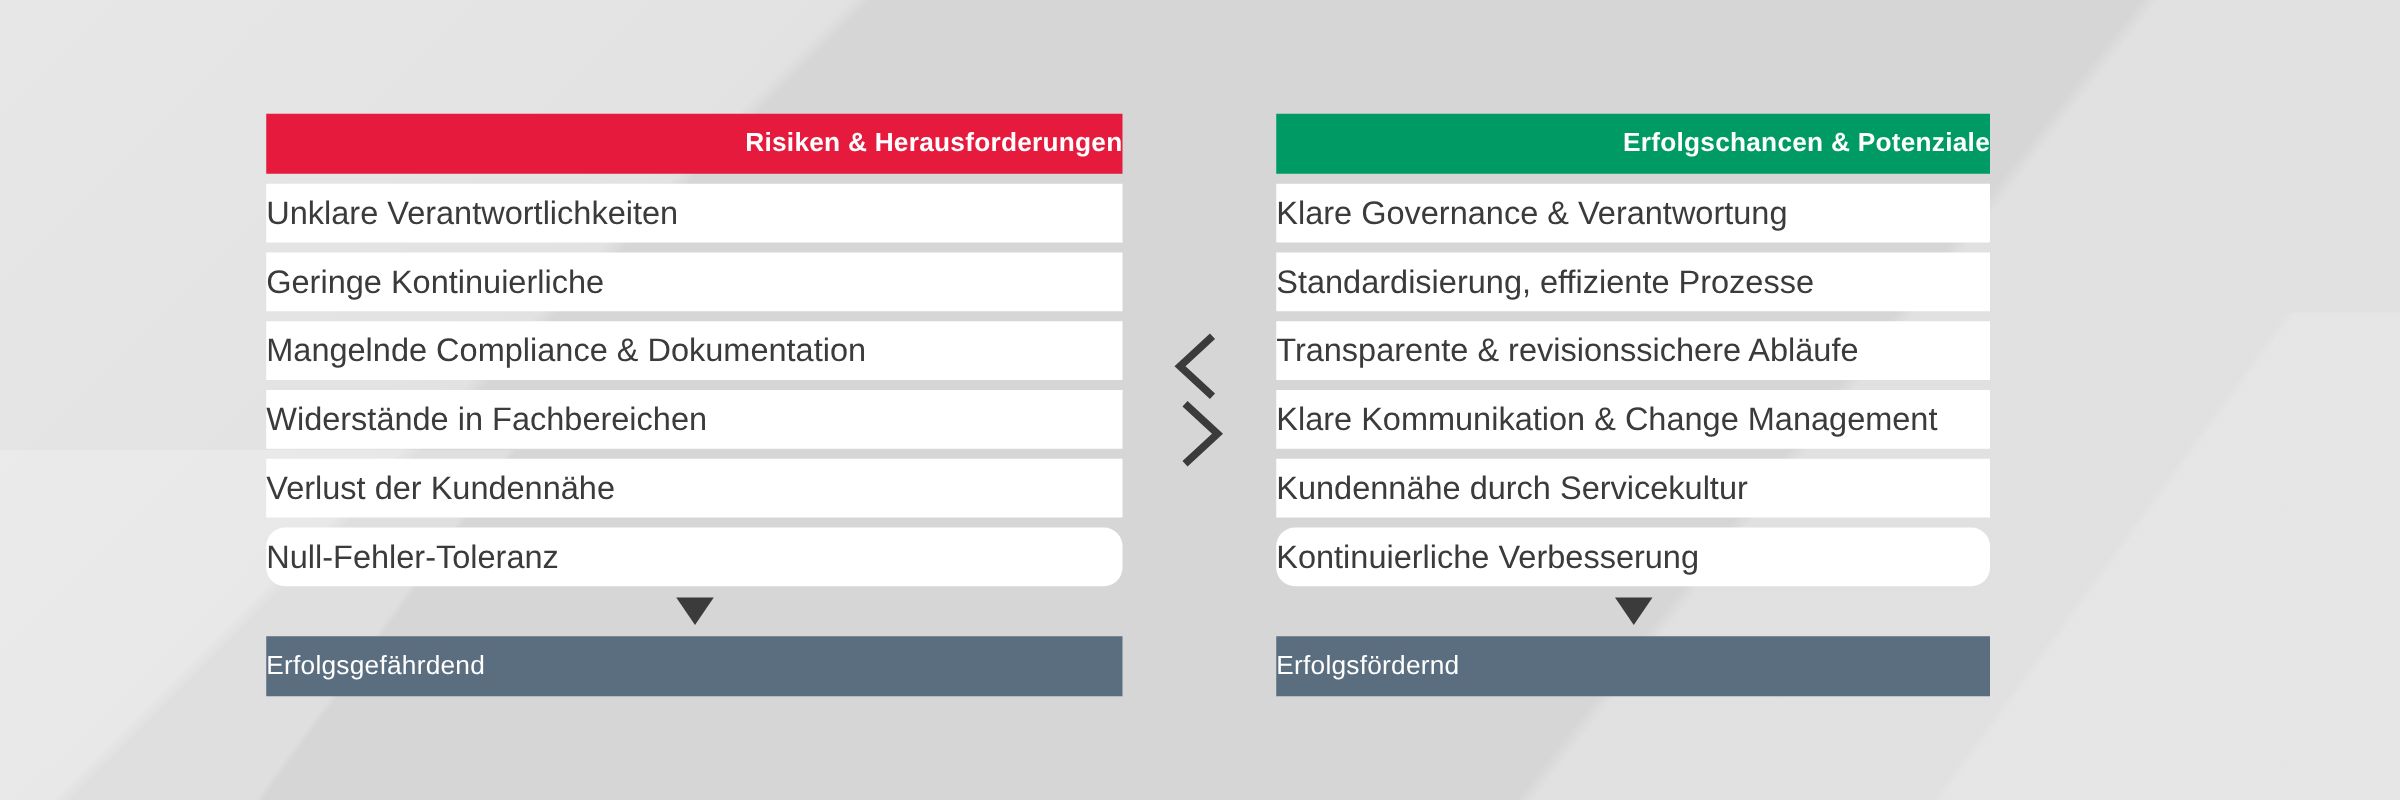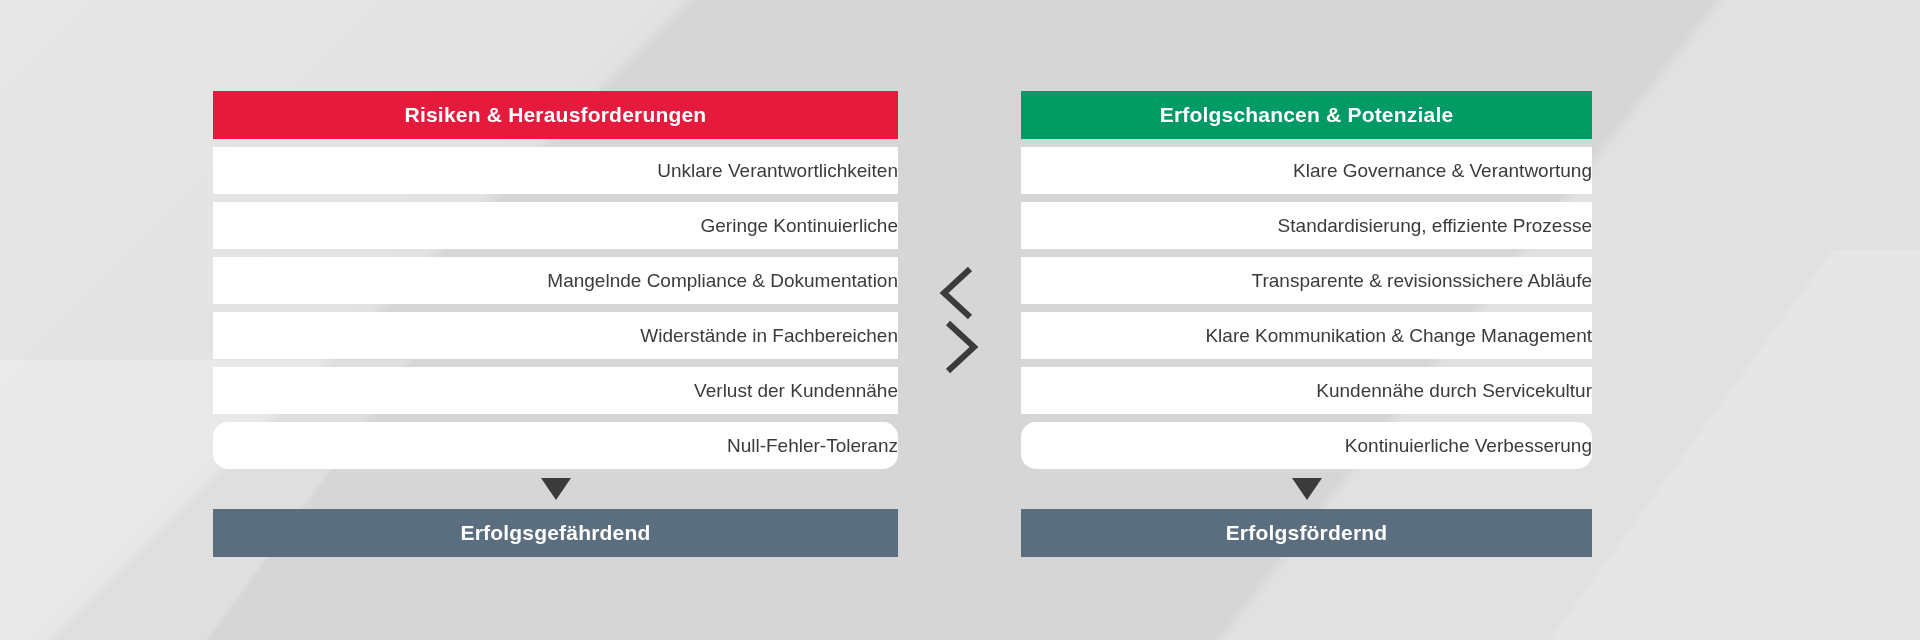--- a/index.html
+++ b/index.html
@@ -50,44 +50,44 @@
   .column {
     position: absolute;
     top: 91px;
   }
   .column.left  { left: 213px;  width: 685px; }
   .column.right { left: 1021px; width: 571px; }
 
   .panel-header {
     height: 48px;
     line-height: 48px;
-    text-align: center;
+    text-align: right;
     color: #ffffff;
     font-size: 21px;
     font-weight: bold;
     letter-spacing: 0.2px;
     box-sizing: border-box;
   }
   .panel-header.risk {
     background: #e51a3c;
   }
   .panel-header.opportunity {
     background: #009b65;
   }
 
   .item-list {
     margin-top: 8px;
   }
   .item-row {
     height: 47px;
     line-height: 47px;
     background: #ffffff;
-    text-align: right;
+    text-align: left;
     color: #3b3b3b;
-    font-size: 19px;
+    font-size: 26px;
     margin-bottom: 8px;
     box-sizing: border-box;
     overflow: hidden;
     white-space: nowrap;
   }
   .item-row:last-child {
     margin-bottom: 0;
     border-radius: 15px;
   }
 
@@ -101,25 +101,24 @@
     width: 0;
     height: 0;
     border-left: 15px solid transparent;
     border-right: 15px solid transparent;
     border-top: 22px solid #3b3b3b;
   }
 
   .panel-footer {
     height: 48px;
     line-height: 48px;
-    text-align: center;
     background: #5a6e80;
     color: #ffffff;
     font-size: 21px;
-    font-weight: bold;
+    font-weight: normal;
     letter-spacing: 0.2px;
     box-sizing: border-box;
   }
 
   
   .chevrons {
     position: absolute;
     left: 930px;
     top: 255px;
     width: 60px;

